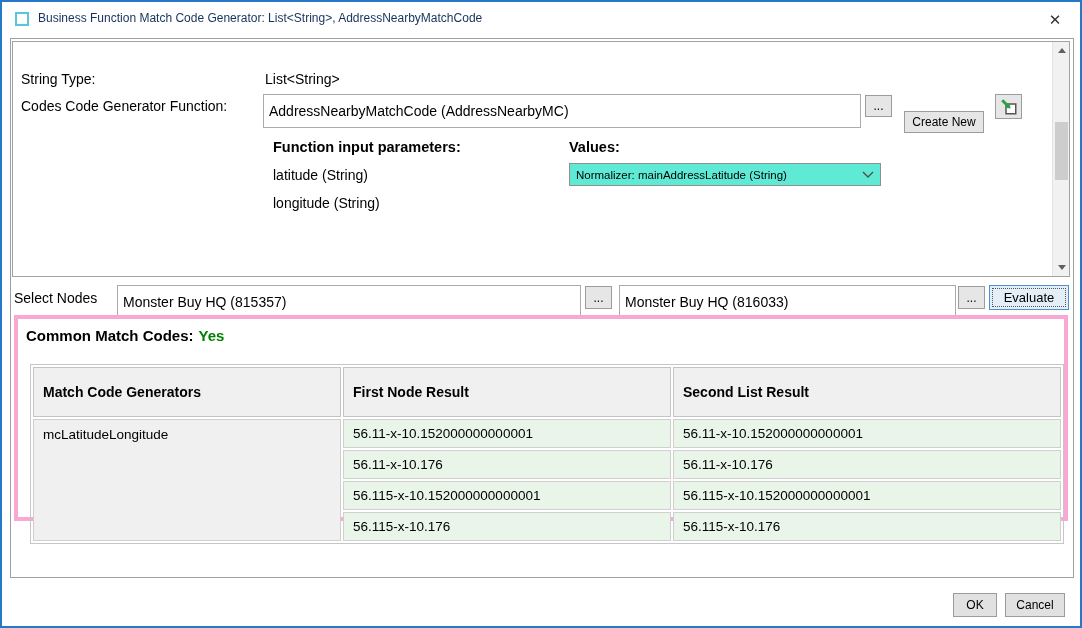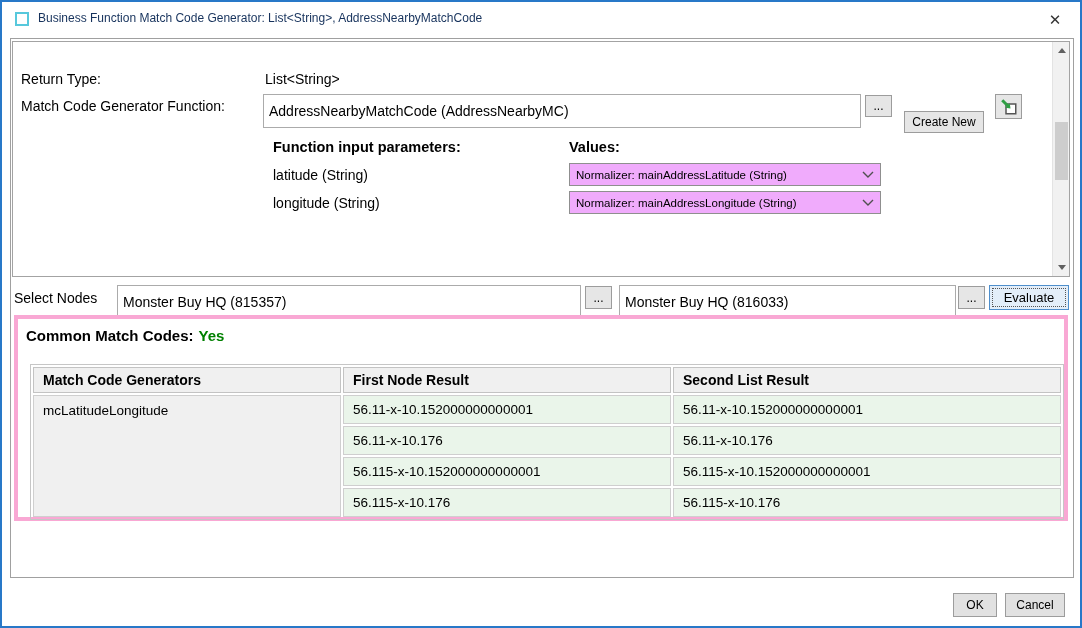--- a/index.html
+++ b/index.html
@@ -46,21 +46,21 @@
     font-family: "Liberation Sans", sans-serif; font-size: 14px; color: #000;
     padding: 16px 5px; outline: none;
   }
   .win-btn {
     position: absolute; background: #e6e6e6; border: 1px solid #9c9c9c;
     font-family: "Liberation Sans", sans-serif; font-size: 12px; color: #000;
     display: flex; align-items: center; justify-content: center; cursor: default;
   }
   .combo {
     position: absolute; width: 312px; height: 23px;
-    background: #f0abfc; border: 1px solid #8f8f8f;
+    background: #5eead4; border: 1px solid #8f8f8f;
     display: flex; align-items: center; padding: 0 6px; cursor: default;
   }
   .combo-label { font-size: 11.5px; color: #000; white-space: nowrap; overflow: hidden; flex: 1; }
   .combo-chevron { width: 12px; height: 8px; flex: none; }
   
   .scrollbar {
     position: absolute; top: 0; right: 0; width: 17px; height: 100%;
     background: #f1f1f1; border-left: 1px solid #e3e3e3;
   }
   .scroll-arrow {
@@ -87,21 +87,21 @@
   .common-line { position: absolute; left: 8px; top: 8px; font-size: 15px; font-weight: bold; color: #000; }
   .common-yes { color: #008000; margin-left: 5px; }
   .results-table {
     position: absolute; left: 12px; top: 45px;
     border-collapse: separate; border-spacing: 2px;
     border: 1px solid #c6c6c6;
   }
   .results-table th {
     background: #f0f0f0; border: 1px solid #c3c3c3;
     font-size: 14px; font-weight: bold; text-align: left;
-    padding: 4px 9px; height: 26px; white-space: nowrap;
+    padding: 16px 9px; height: 26px; white-space: nowrap;
   }
   .results-table td {
     border: 1px solid #cfcfcf; font-size: 13.5px; color: #000;
     padding: 4px 9px; height: 29px; white-space: nowrap;
   }
   td.gen-cell { background: #f0f0f0; vertical-align: top; padding-top: 7px; }
   td.result-cell { background: #eaf5ea; }
   
   .footer-btn {
     position: absolute; top: 591px; height: 24px;
@@ -120,24 +120,24 @@
     <div class="title-text">Business Function Match Code Generator: List&lt;String&gt;, AddressNearbyMatchCode</div>
     <div class="close-btn">
       <span>✕</span>
     </div>
   </div>
 
   <div class="outer-box"></div>
 
   <div class="scroll-panel">
 
-    <div class="lbl" style="left:8px; top:29px;">Return Type:</div>
+    <div class="lbl" style="left:8px; top:29px;">String Type:</div>
     <div class="lbl" style="left:252px; top:29px;">List&lt;String&gt;</div>
 
-    <div class="lbl" style="left:8px; top:56px;">Match Code Generator Function:</div>
+    <div class="lbl" style="left:8px; top:56px;">Codes Code Generator Function:</div>
     <input class="text-input" style="left: 250px; top: 52px; width: 598px; height: 24px;" value="AddressNearbyMatchCode (AddressNearbyMC)">
     <button class="win-btn" style="left:852px; top:53px; width:27px; height:22px;">...</button>
     <button class="win-btn" style="left:891px; top:53px; width:80px; height:22px;margin-top:16px;">Create New</button>
     <button class="win-btn" style="left:982px; top:52px; width:27px; height:25px;">
       <span style="display:flex;">
         <svg width="18" height="18" viewBox="0 0 24 24">
           <rect x="8" y="8" width="13" height="13" fill="#ffffff" stroke="#555555" stroke-width="2"></rect>
           <line x1="3" y1="3" x2="11" y2="11" stroke="#2f9e44" stroke-width="4"></line>
           <polygon points="7,13 14,14 13,7" fill="#2f9e44"></polygon>
         </svg>
@@ -149,26 +149,20 @@
 
     <div class="lbl" style="left:260px; top:125px;">latitude (String)</div>
     <div class="combo" style="left:556px; top:121px;">
       <span class="combo-label">Normalizer: mainAddressLatitude (String)</span>
       <svg class="combo-chevron" viewBox="0 0 12 8">
         <polyline points="1,1 6,6 11,1" fill="none" stroke="#505050" stroke-width="1.4"></polyline>
       </svg>
     </div>
 
     <div class="lbl" style="left:260px; top:153px;">longitude (String)</div>
-    <div class="combo" style="left:556px; top:149px;">
-      <span class="combo-label">Normalizer: mainAddressLongitude (String)</span>
-      <svg class="combo-chevron" viewBox="0 0 12 8">
-        <polyline points="1,1 6,6 11,1" fill="none" stroke="#505050" stroke-width="1.4"></polyline>
-      </svg>
-    </div>
 
     <div class="scrollbar">
       <div class="scroll-arrow up">
         <div class="tri-up"></div>
       </div>
       <div class="scroll-thumb"></div>
       <div class="scroll-arrow down">
         <div class="tri-down"></div>
       </div>
     </div>

